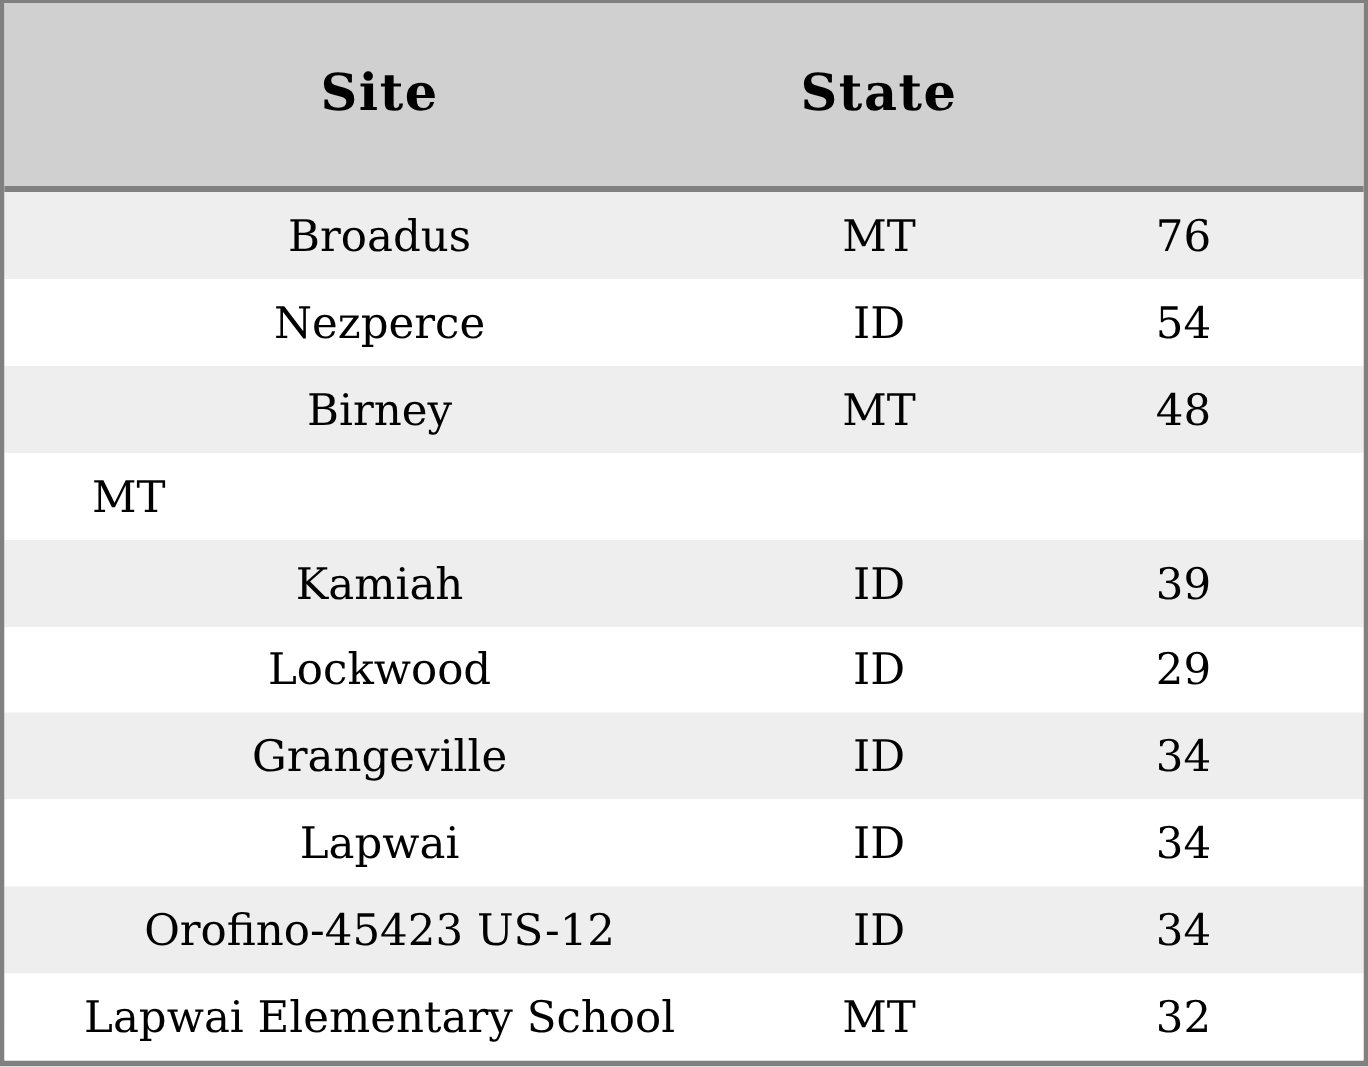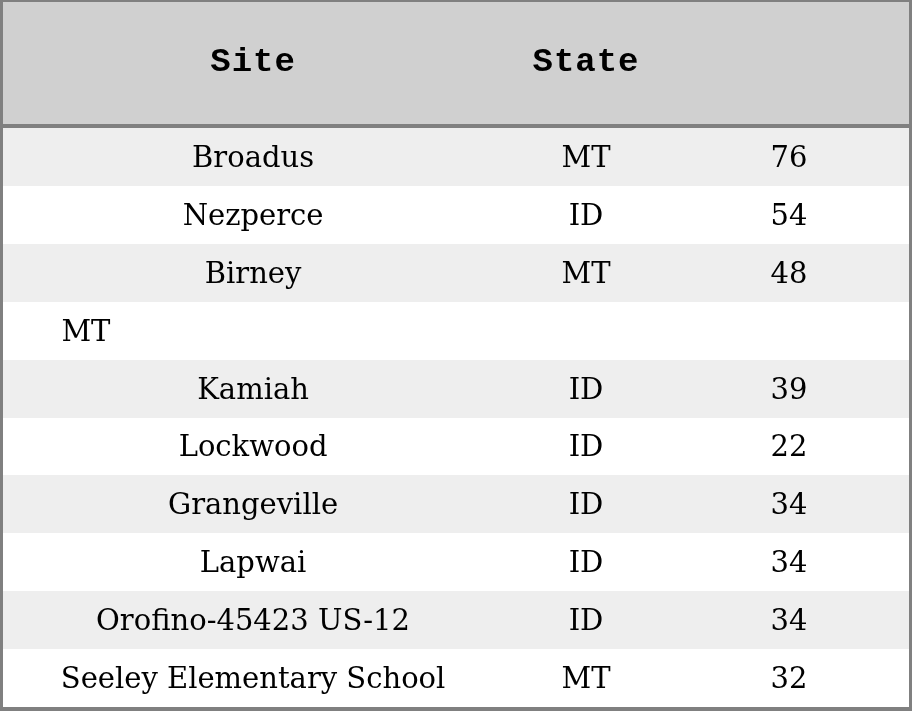--- a/index.html
+++ b/index.html
@@ -29,21 +29,20 @@
     flex-direction: column;
     background: var(--plain-row-bg);
   }
   .header-row {
     height: 126px;
     flex: 0 0 126px;
     background: var(--header-bg);
     border-bottom: 4px solid var(--frame-border);
     display: flex;
     align-items: stretch;
-    font-family: Liberation Mono, monospace;
   }
   .header-cell {
     display: flex;
     align-items: center;
     justify-content: center;
     text-align: center;
     font-weight: bold;
     font-size: 34px;
     line-height: 1.1;
     letter-spacing: 1px;
@@ -110,36 +109,36 @@
         <div class="cell col-state">MT</div>
       </div>
       <div class="row">
         <div class="cell col-site">Kamiah</div>
         <div class="cell col-state">ID</div>
         <div class="cell col-pm">39</div>
       </div>
       <div class="row">
         <div class="cell col-site">Lockwood</div>
         <div class="cell col-state">ID</div>
-        <div class="cell col-pm">22</div>
+        <div class="cell col-pm">29</div>
       </div>
       <div class="row">
         <div class="cell col-site">Grangeville</div>
         <div class="cell col-state">ID</div>
         <div class="cell col-pm">34</div>
       </div>
       <div class="row">
         <div class="cell col-site">Lapwai</div>
         <div class="cell col-state">ID</div>
         <div class="cell col-pm">34</div>
       </div>
       <div class="row">
         <div class="cell col-site">Orofino-45423 US-12</div>
         <div class="cell col-state">ID</div>
         <div class="cell col-pm">34</div>
       </div>
       <div class="row">
-        <div class="cell col-site">Seeley Elementary School</div>
+        <div class="cell col-site">Lapwai Elementary School</div>
         <div class="cell col-state">MT</div>
         <div class="cell col-pm">32</div>
       </div>
     </div>
 </div>
 
 </body></html>

